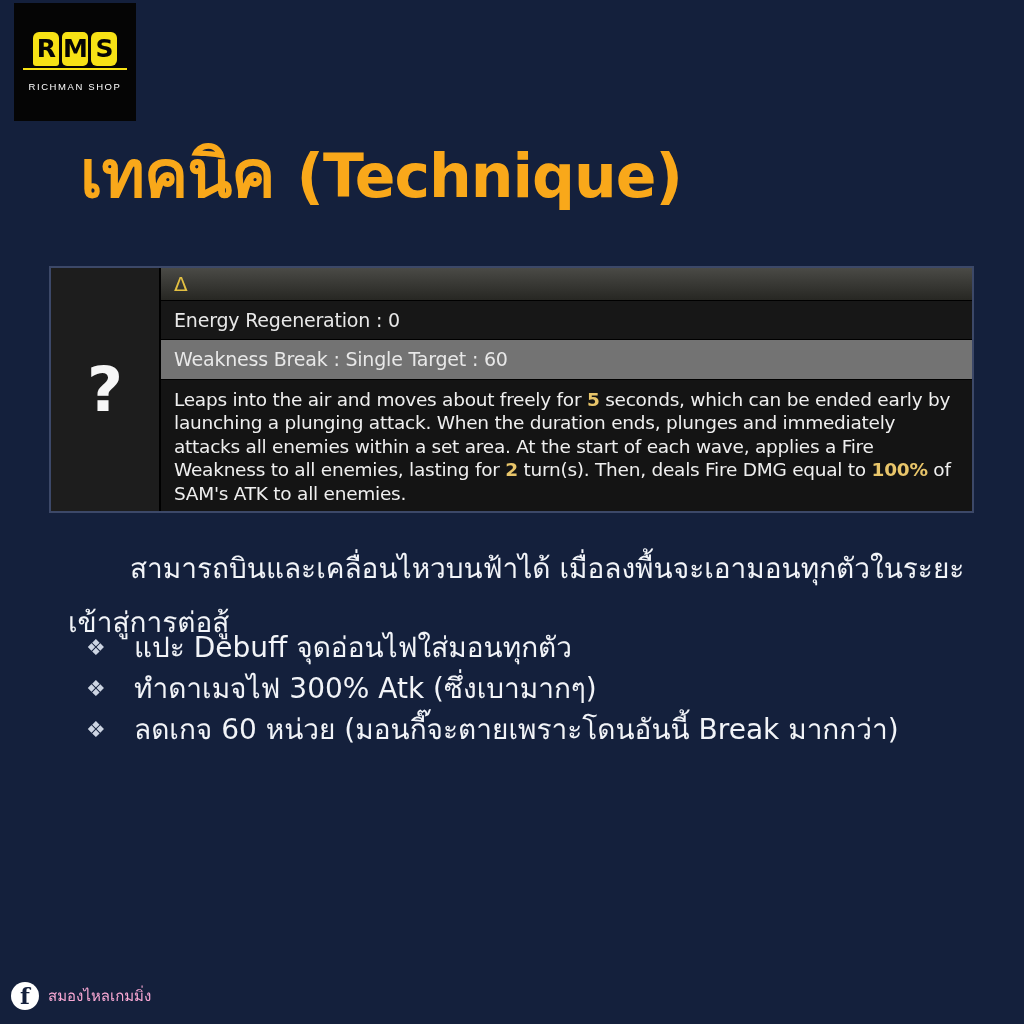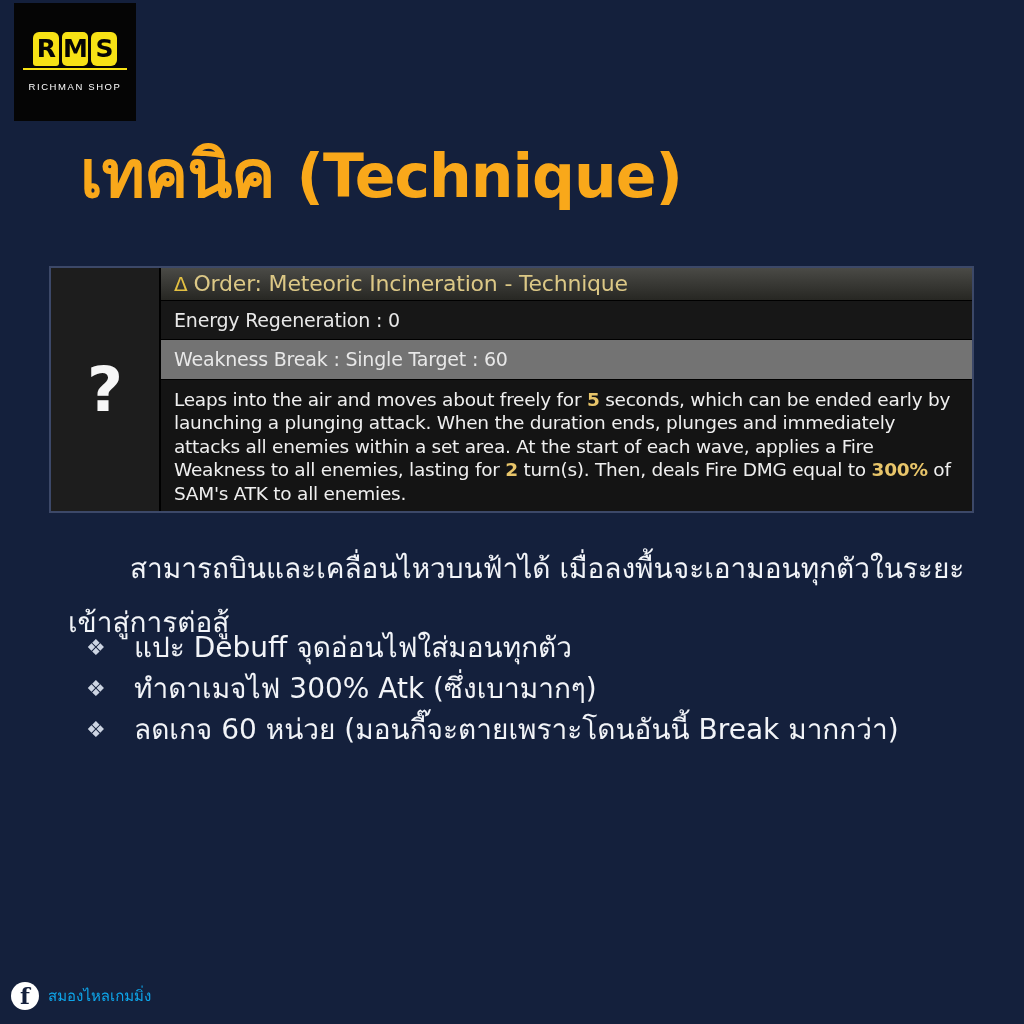--- a/index.html
+++ b/index.html
@@ -212,21 +212,21 @@
     background: #ffffff;
     color: #14203c;
     font-family: "DejaVu Serif", serif;
     font-weight: bold;
     font-size: 23px;
     line-height: 27px;
     text-align: center;
     flex: 0 0 28px;
   }
   #footer-credit .credit-name {
-    color: #0ea5e9;
+    color: #f9a8d4;
     font-family: "DejaVu Sans", sans-serif;
     font-size: 15px;
   }
 </style>
 </head>
 <body>
 
 <div id="brand-logo">
   <div id="logo-letters">
     <span class="logo-tile r">R</span>
@@ -245,38 +245,37 @@
 <div id="skill-card">
 
   <div id="skill-icon-pane">
     <span class="qmark">?</span>
   </div>
 
   <div id="skill-body">
 
     <div id="skill-name-row">
       <span class="warn-tri">Δ</span>
-      <span>Order: Meteoric Incineration - Technique</span>
     </div>
 
     <div class="stat-row shade-a">
       <span>Energy Regeneration : 0</span>
     </div>
 
     <div class="stat-row shade-b">
       <span>Weakness Break : Single Target : 60</span>
     </div>
 
     <div id="skill-desc">
       <span>Leaps into the air and moves about freely for </span>
       <span class="hl">5</span>
       <span> seconds, which can be ended early by launching a plunging attack. When the duration ends, plunges and immediately attacks all enemies within a set area. At the start of each wave, applies a Fire Weakness to all enemies, lasting for </span>
       <span class="hl">2</span>
       <span> turn(s). Then, deals Fire DMG equal to </span>
-      <span class="hl">300%</span>
+      <span class="hl">100%</span>
       <span> of SAM's ATK to all enemies.</span>
     </div>
 
   </div>
 </div>
 
 <p id="thai-paragraph">สามารถบินและเคลื่อนไหวบนฟ้าได้ เมื่อลงพื้นจะเอามอนทุกตัวในระยะเข้าสู่การต่อสู้</p>
 
 <ul id="bullet-list">
   <li>

